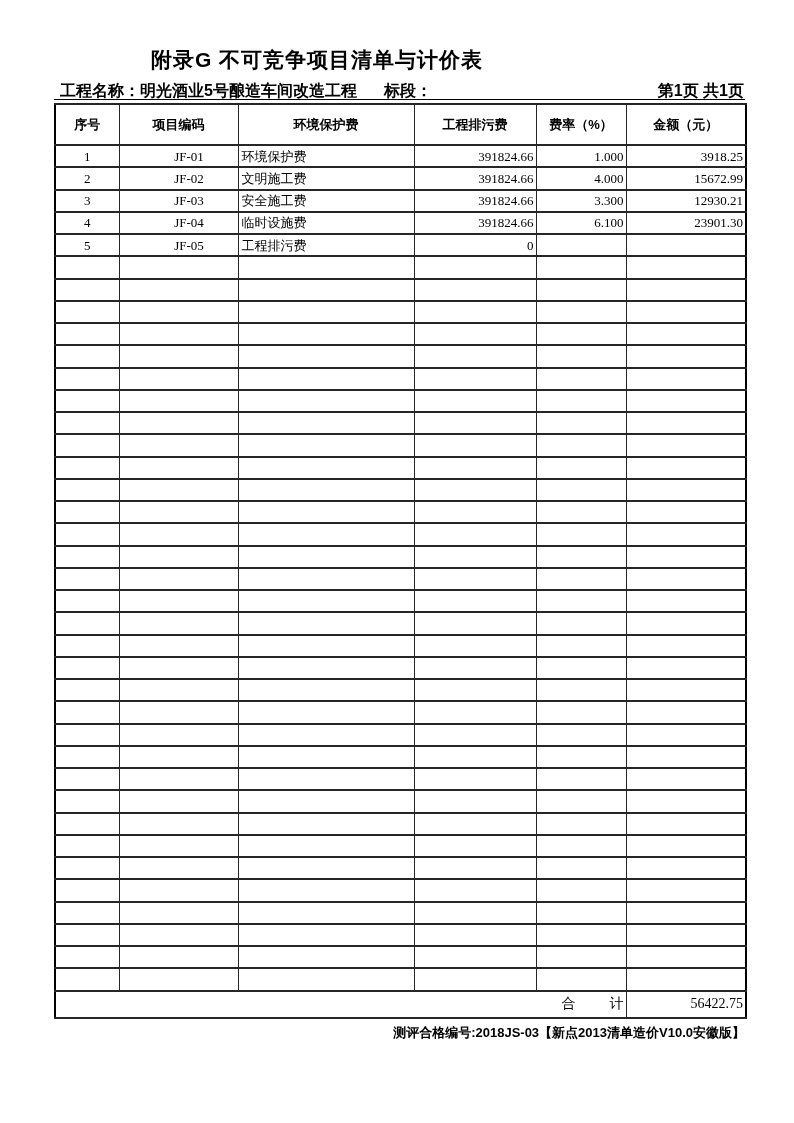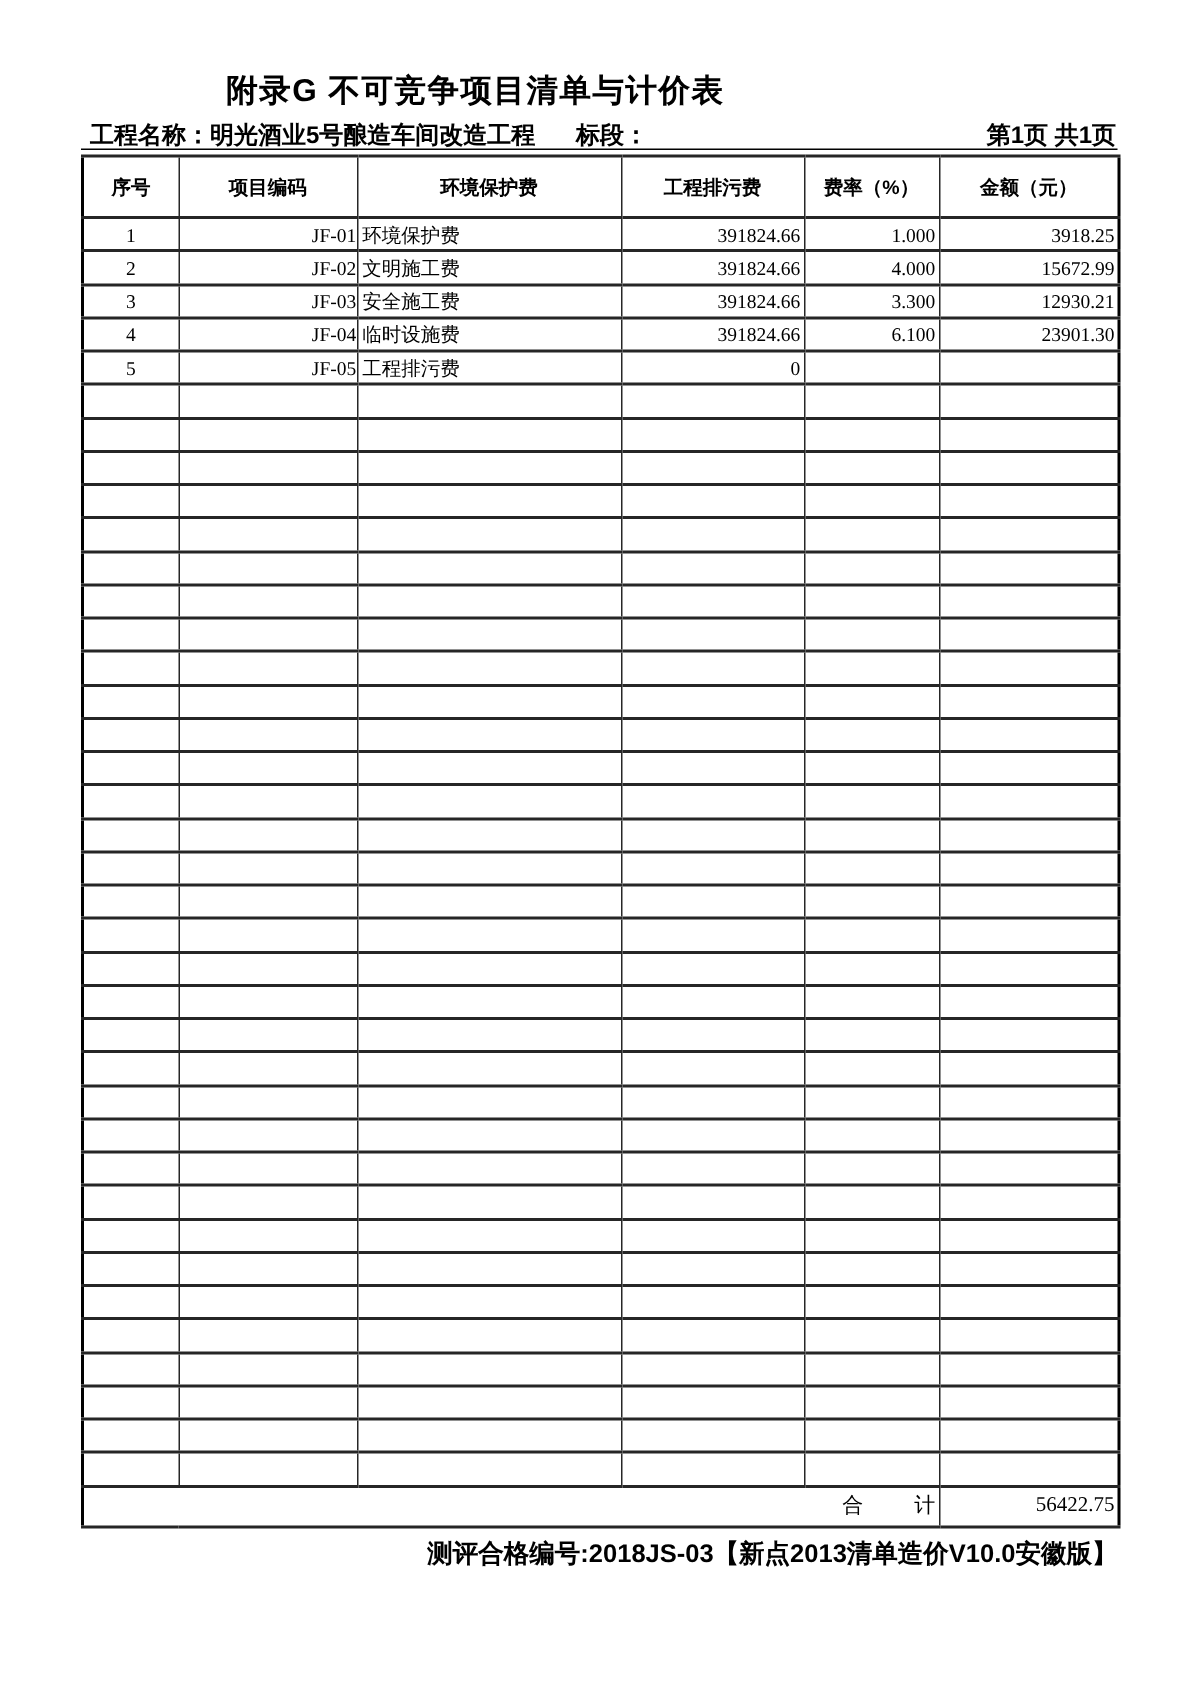--- a/index.html
+++ b/index.html
@@ -58,39 +58,39 @@
     text-align: center;
     font-family: "Liberation Sans", sans-serif;
   }
   .cost-table tbody tr { height: 22.26px; }
   .cost-table tbody td {
     font-size: 13px;
     font-family: "Liberation Serif", "DejaVu Serif", serif;
     line-height: 1;
   }
   .col-seq  { text-align: center; }
-  .col-code { text-align: right; padding-left: 21px; }
+  .col-code { text-align: center; padding-left: 21px; }
   .col-name { text-align: left; padding-left: 3px; }
   .col-base, .col-rate, .col-amount { text-align: right; padding-right: 2px; }
 
   .cost-table tfoot tr { height: 27px; }
   .cost-table tfoot td {
     font-size: 14px;
     font-family: "Liberation Serif", "DejaVu Serif", serif;
     text-align: right;
   }
   .total-label-cell { text-align: center; letter-spacing: 2px; }
   .total-amount-cell { text-align: right; padding-right: 2px; }
 
   .footer-note {
     position: absolute;
     top: 1024px; left: 54px;
     width: 691px;
     text-align: right;
-    font-size: 17px;
+    font-size: 13px;
     font-weight: bold;
     font-family: "Liberation Sans", sans-serif;
     white-space: nowrap;
   }
 </style>
 </head>
 <body>
 
 <div class="doc-title">附录G 不可竞争项目清单与计价表</div>
 

